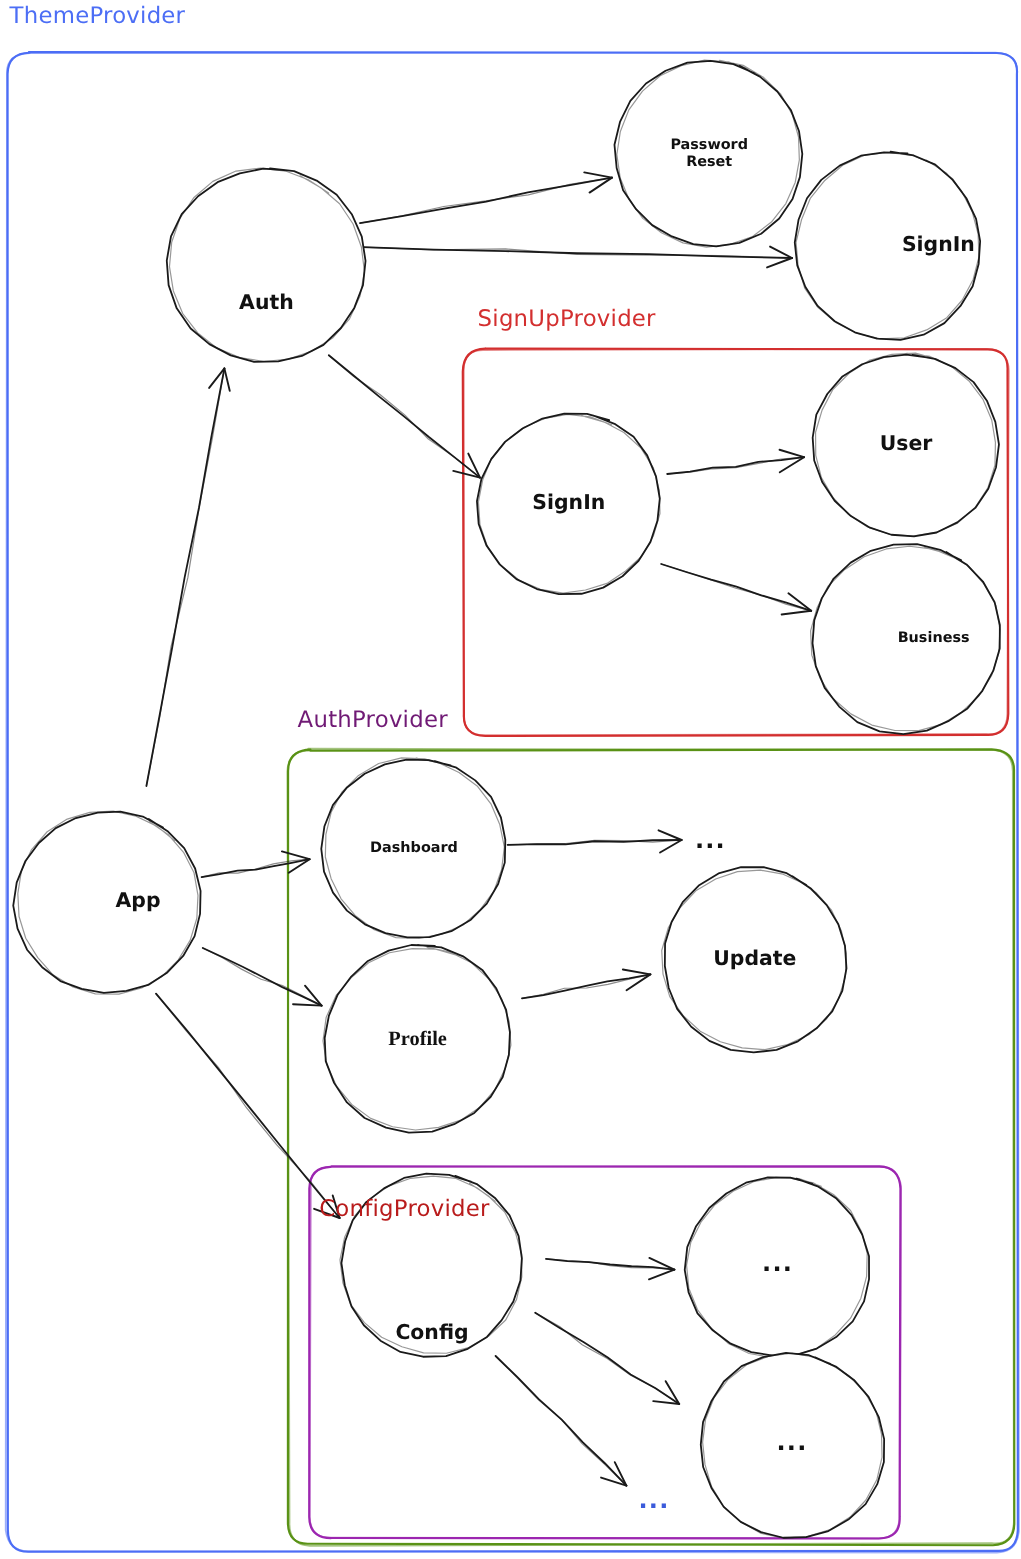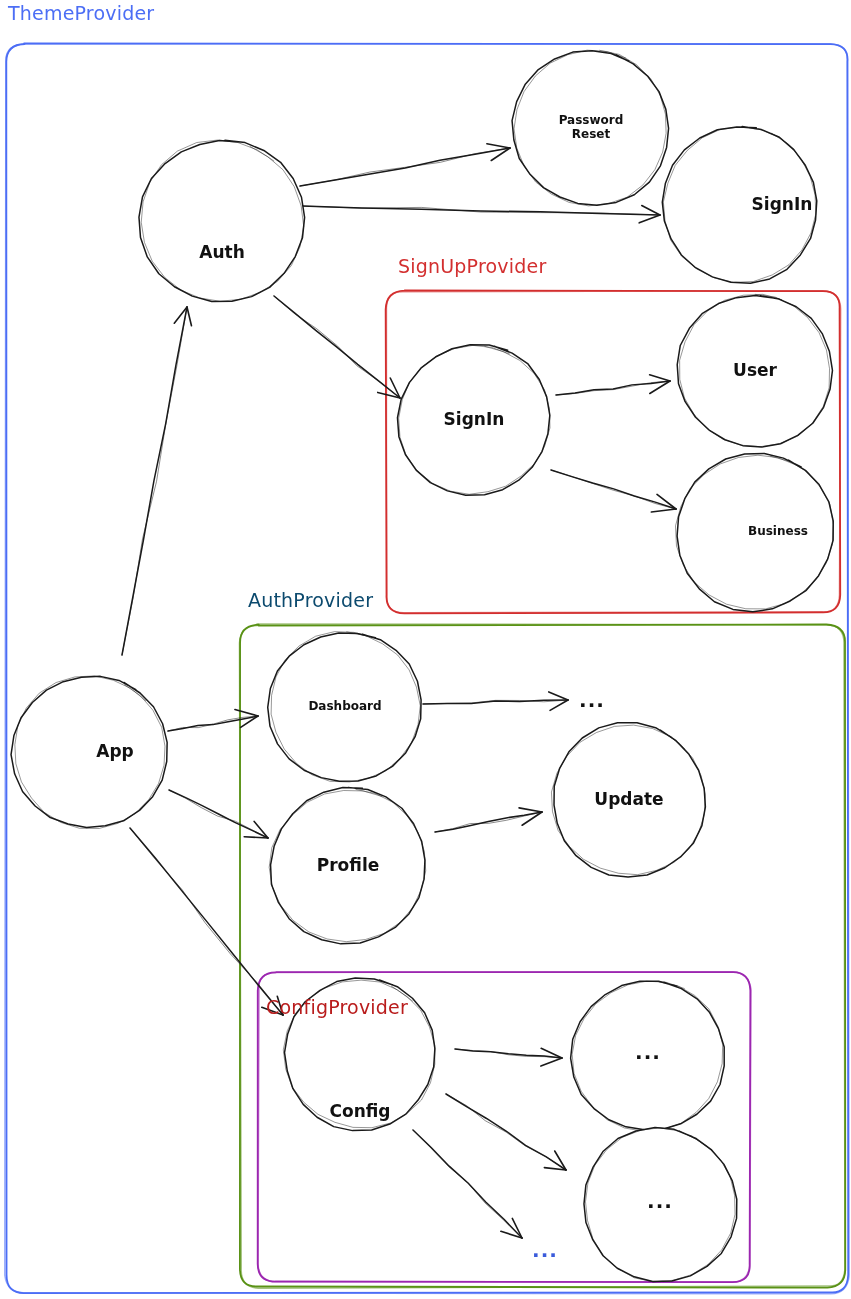--- a/index.html
+++ b/index.html
@@ -199,32 +199,32 @@
       </g>
       <g>
         <path d="M 679.21 1131.12 L 696.49 1138.80 L 711.59 1149.93 L 723.82 1164.13 L 732.30 1180.89 L 736.78 1199.28 L 736.57 1218.38 L 731.07 1236.78 L 721.33 1253.45 L 706.97 1266.32 L 690.33 1275.86 L 671.86 1280.98 L 652.71 1281.46 L 634.22 1276.81 L 617.28 1268.26 L 603.10 1255.72 L 592.88 1239.93 L 585.96 1222.51 L 583.98 1203.85 L 585.87 1185.08 L 592.93 1167.46 L 603.24 1151.22 L 617.96 1138.46 L 635.96 1131.00 L 655.00 1127.45 L 674.19 1129.35 L 691.81 1136.54 " fill="#ffffff" stroke="#1a1a1a" stroke-width="1.5" stroke-linecap="round" stroke-linejoin="round" opacity="1"></path>
         <path d="M 690.83 1136.00 L 707.14 1146.22 L 720.56 1159.93 L 730.13 1176.55 L 734.58 1195.15 L 735.04 1214.24 L 730.76 1232.98 L 721.61 1250.02 L 708.37 1264.23 L 691.86 1274.65 L 673.15 1280.31 L 653.57 1281.82 L 634.26 1277.81 L 617.19 1268.16 L 602.81 1255.15 L 592.89 1238.69 L 587.51 1220.53 L 585.51 1201.81 L 587.92 1182.96 L 594.91 1165.00 L 606.77 1149.54 L 622.20 1137.33 L 640.64 1130.23 L 660.23 1127.72 L 679.58 1131.20 L 697.05 1139.59 L 712.51 1150.94 " fill="none" stroke="#1a1a1a" stroke-width="1" stroke-linecap="round" stroke-linejoin="round" opacity="0.45"></path>
       </g>
     </svg>
 
   <div id="labels-layer">
       <div class="grp-label" style="left: 8px; top: 2px; color: rgb(76, 110, 245);">ThemeProvider</div>
       <div class="grp-label" style="left: 398px; top: 255px; color: rgb(211, 47, 47);">SignUpProvider</div>
-      <div class="grp-label" style="left: 248px; top: 589px; color: #0c4a6e;">AuthProvider</div>
+      <div class="grp-label" style="left: 248px; top: 589px; color: #701a75;">AuthProvider</div>
       <div class="grp-label" style="left: 266px; top: 996px; color: #b91c1c;">ConfigProvider</div>
       <div class="node-label" style="left: 222px; top: 221px; margin-top: 32px;">Auth</div>
       <div class="node-label small" style="left: 591px; top: 128px;">Password
 Reset</div>
       <div class="node-label" style="left: 782px; top: 205px;">SignIn</div>
       <div class="node-label" style="left: 474px; top: 420px;">SignIn</div>
       <div class="node-label" style="left: 755px; top: 371px;">User</div>
       <div class="node-label small" style="left: 778px; top: 532px;">Business</div>
       <div class="node-label" style="left: 90px; top: 752px; margin-left: 25px;">App</div>
       <div class="node-label small" style="left: 345px; top: 707px;">Dashboard</div>
-      <div class="node-label" style="left: 348px; top: 866px;">Profile</div>
+      <div class="node-label" style="left: 348px; top: 866px; font-family: Liberation Serif, serif;">Profile</div>
       <div class="node-label" style="left: 629px; top: 800px;">Update</div>
       <div class="node-label" style="left: 360px; top: 1112px;">Config</div>
       <div class="dots-label" style="left: 648px; top: 1052px;">...</div>
       <div class="dots-label" style="left: 660px; top: 1201px;">...</div>
       <div class="dots-label" style="left: 592px; top: 700px; color: rgb(17, 17, 17);">...</div>
       <div class="dots-label blue" style="left: 545px; top: 1250px; color: rgb(59, 91, 219);">...</div>
     </div>
 
 </div>
 

